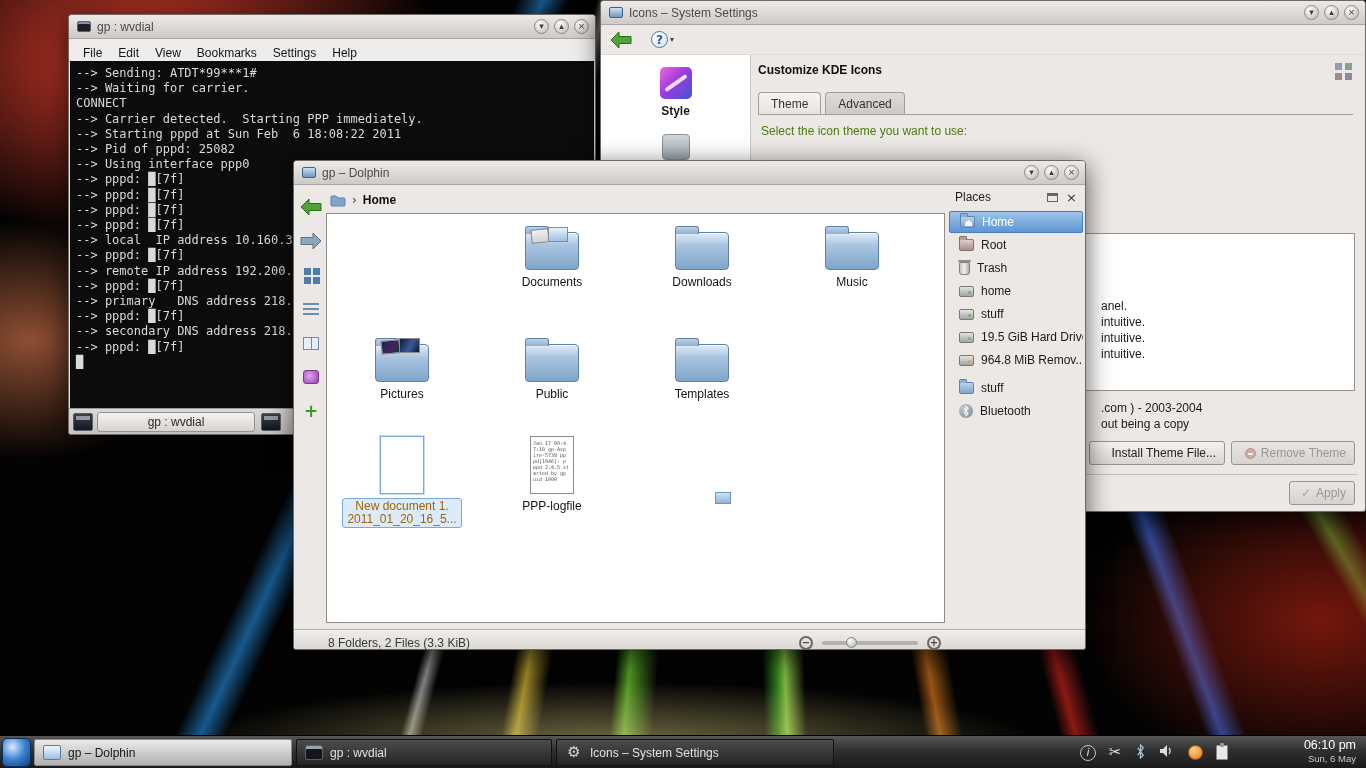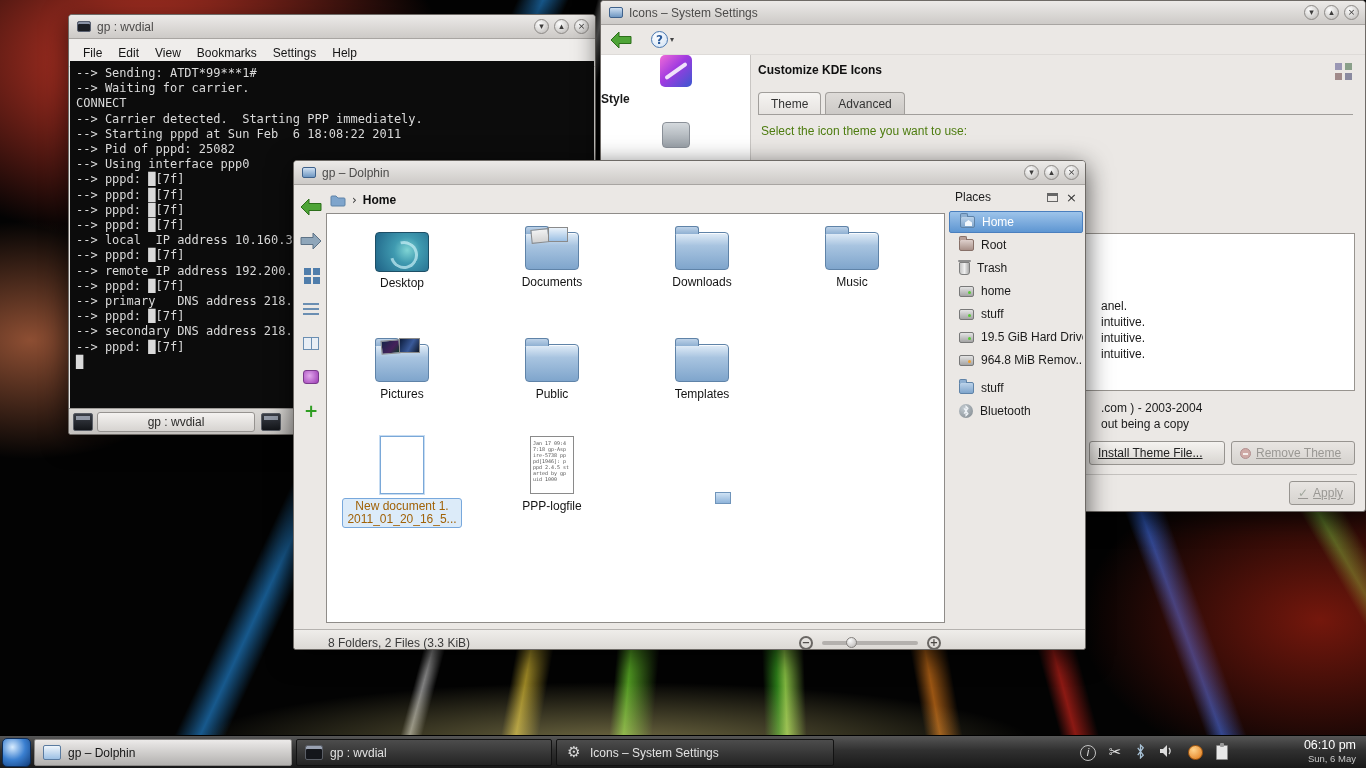--- a/index.html
+++ b/index.html
@@ -56,42 +56,42 @@
 
   
   .settings-window{left:600px;top:0;width:766px;height:512px;z-index:20;}
   .settings-toolbar{height:30px;display:flex;align-items:center;gap:16px;padding:0 6px;border-bottom:1px solid #dedbd8;}
   .toolbtn{display:flex;align-items:center;justify-content:center;width:28px;height:24px;}
   .help-wrap{display:flex;align-items:center;gap:2px;}
   .help-icon{width:17px;height:17px;border-radius:50%;background:radial-gradient(circle at 35% 30%,#ffffff,#cfe0f4);
     border:1px solid #4a78b0;color:#2a5a9a;font-weight:bold;font-size:12px;display:flex;align-items:center;justify-content:center;}
   .drop-caret{font-size:8px;color:#444;}
   .settings-sidebar{position:absolute;left:0;top:54px;width:150px;bottom:1px;background:#fff;border-right:1px solid #c9c6c3;}
-  .cat-item{text-align:left;}
+  .cat-item{padding-top:12px;text-align:center;}
   .style-icon{width:32px;height:32px;margin:0 auto;border-radius:5px;position:relative;
     background:linear-gradient(135deg,#f06ad8 0%,#a03ae0 45%,#3a58d0 100%);}
   .style-icon::after{content:"";position:absolute;left:3px;top:14px;width:26px;height:4px;
     background:rgba(255,255,255,.85);transform:rotate(-35deg);border-radius:2px;}
   .cat-label{font-weight:bold;margin-top:5px;color:#1a1a1a;}
   .cat-item2-icon{width:28px;height:26px;margin:16px auto 0;border-radius:4px;
     background:linear-gradient(#d4d9dd,#9aa1a8);border:1px solid #8a9098;}
   .settings-heading{position:absolute;left:157px;top:62px;font-weight:bold;color:#101010;}
   .ovg{position:absolute;right:12px;top:62px;width:18px;height:18px;}
   .ovg .sq{display:block;width:7px;height:7px;background:#9a97b4;box-shadow:10px 0 #8aa08a,0 10px #a08a8a,10px 10px #8a8aa0;}
   .tabs{position:absolute;left:157px;top:91px;display:flex;}
   .tab{padding:4px 12px 3px;border:1px solid #a19e9b;border-bottom:none;border-radius:4px 4px 0 0;
     background:linear-gradient(#dedbd8,#ccc9c6);color:#333;margin-right:4px;}
   .tab.active{background:linear-gradient(#f6f4f2,#e6e3e0);}
   .tabline{position:absolute;left:157px;right:12px;top:113px;height:1px;background:#a19e9b;}
   .settings-prompt{position:absolute;left:160px;top:123px;color:#4d7c0f;}
   .theme-list{position:absolute;left:160px;top:232px;width:594px;height:158px;background:#fff;border:1px solid #98948f;}
   .frag{position:absolute;left:500px;color:#1a1a1a;white-space:nowrap;}
   .btn{position:absolute;height:24px;border:1px solid #979490;border-radius:3px;
-    background:linear-gradient(#f5f3f0,#d8d5d1);display:flex;align-items:center;justify-content:flex-start;
-    gap:5px;color:#222;padding:0 8px;white-space:nowrap;text-decoration:underline;}
+    background:linear-gradient(#f5f3f0,#d8d5d1);display:flex;align-items:center;justify-content:flex-end;
+    gap:5px;color:#222;padding:0 8px;white-space:nowrap;}
   .btn.disabled{color:#9a9894;background:linear-gradient(#e8e5e2,#d6d3cf);}
   .install-btn{left:488px;top:440px;width:136px;}
   .remove-btn{left:630px;top:440px;width:124px;padding-left:8px;}
   .bottom-sep{position:absolute;left:8px;right:8px;top:473px;height:1px;background:#c4c1be;}
   .apply-btn{left:688px;top:480px;width:66px;}
   .minus-circle{width:11px;height:11px;border-radius:50%;background:#cfaaa6;border:1px solid #b29090;position:relative;flex:none;}
   .minus-circle::before{content:"";position:absolute;left:2px;right:2px;top:4px;height:2px;background:#f4ecea;}
   .check-ico{color:#a2a89e;font-size:12px;}
 
   
@@ -345,24 +345,20 @@
       </span>
     <span class="tool">
         <span class="ico-preview"></span>
       </span>
     <span class="tool">
         <span class="ico-plus glyph">+</span>
       </span>
   </div>
 
   <div class="dolphin-view">
-    <div class="fcell" style="left:10px;top:8px">
-      <div class="icon-desktop"></div>
-      <div class="fname">Desktop</div>
-    </div>
     <div class="fcell" style="left:160px;top:8px">
       <div class="folder-lg">
         <span class="ov ov-doc-a"></span>
           <span class="ov ov-doc-b"></span>
       </div>
       <div class="fname">Documents</div>
     </div>
     <div class="fcell" style="left:310px;top:8px">
       <div class="folder-lg"></div>
       <div class="fname">Downloads</div>

